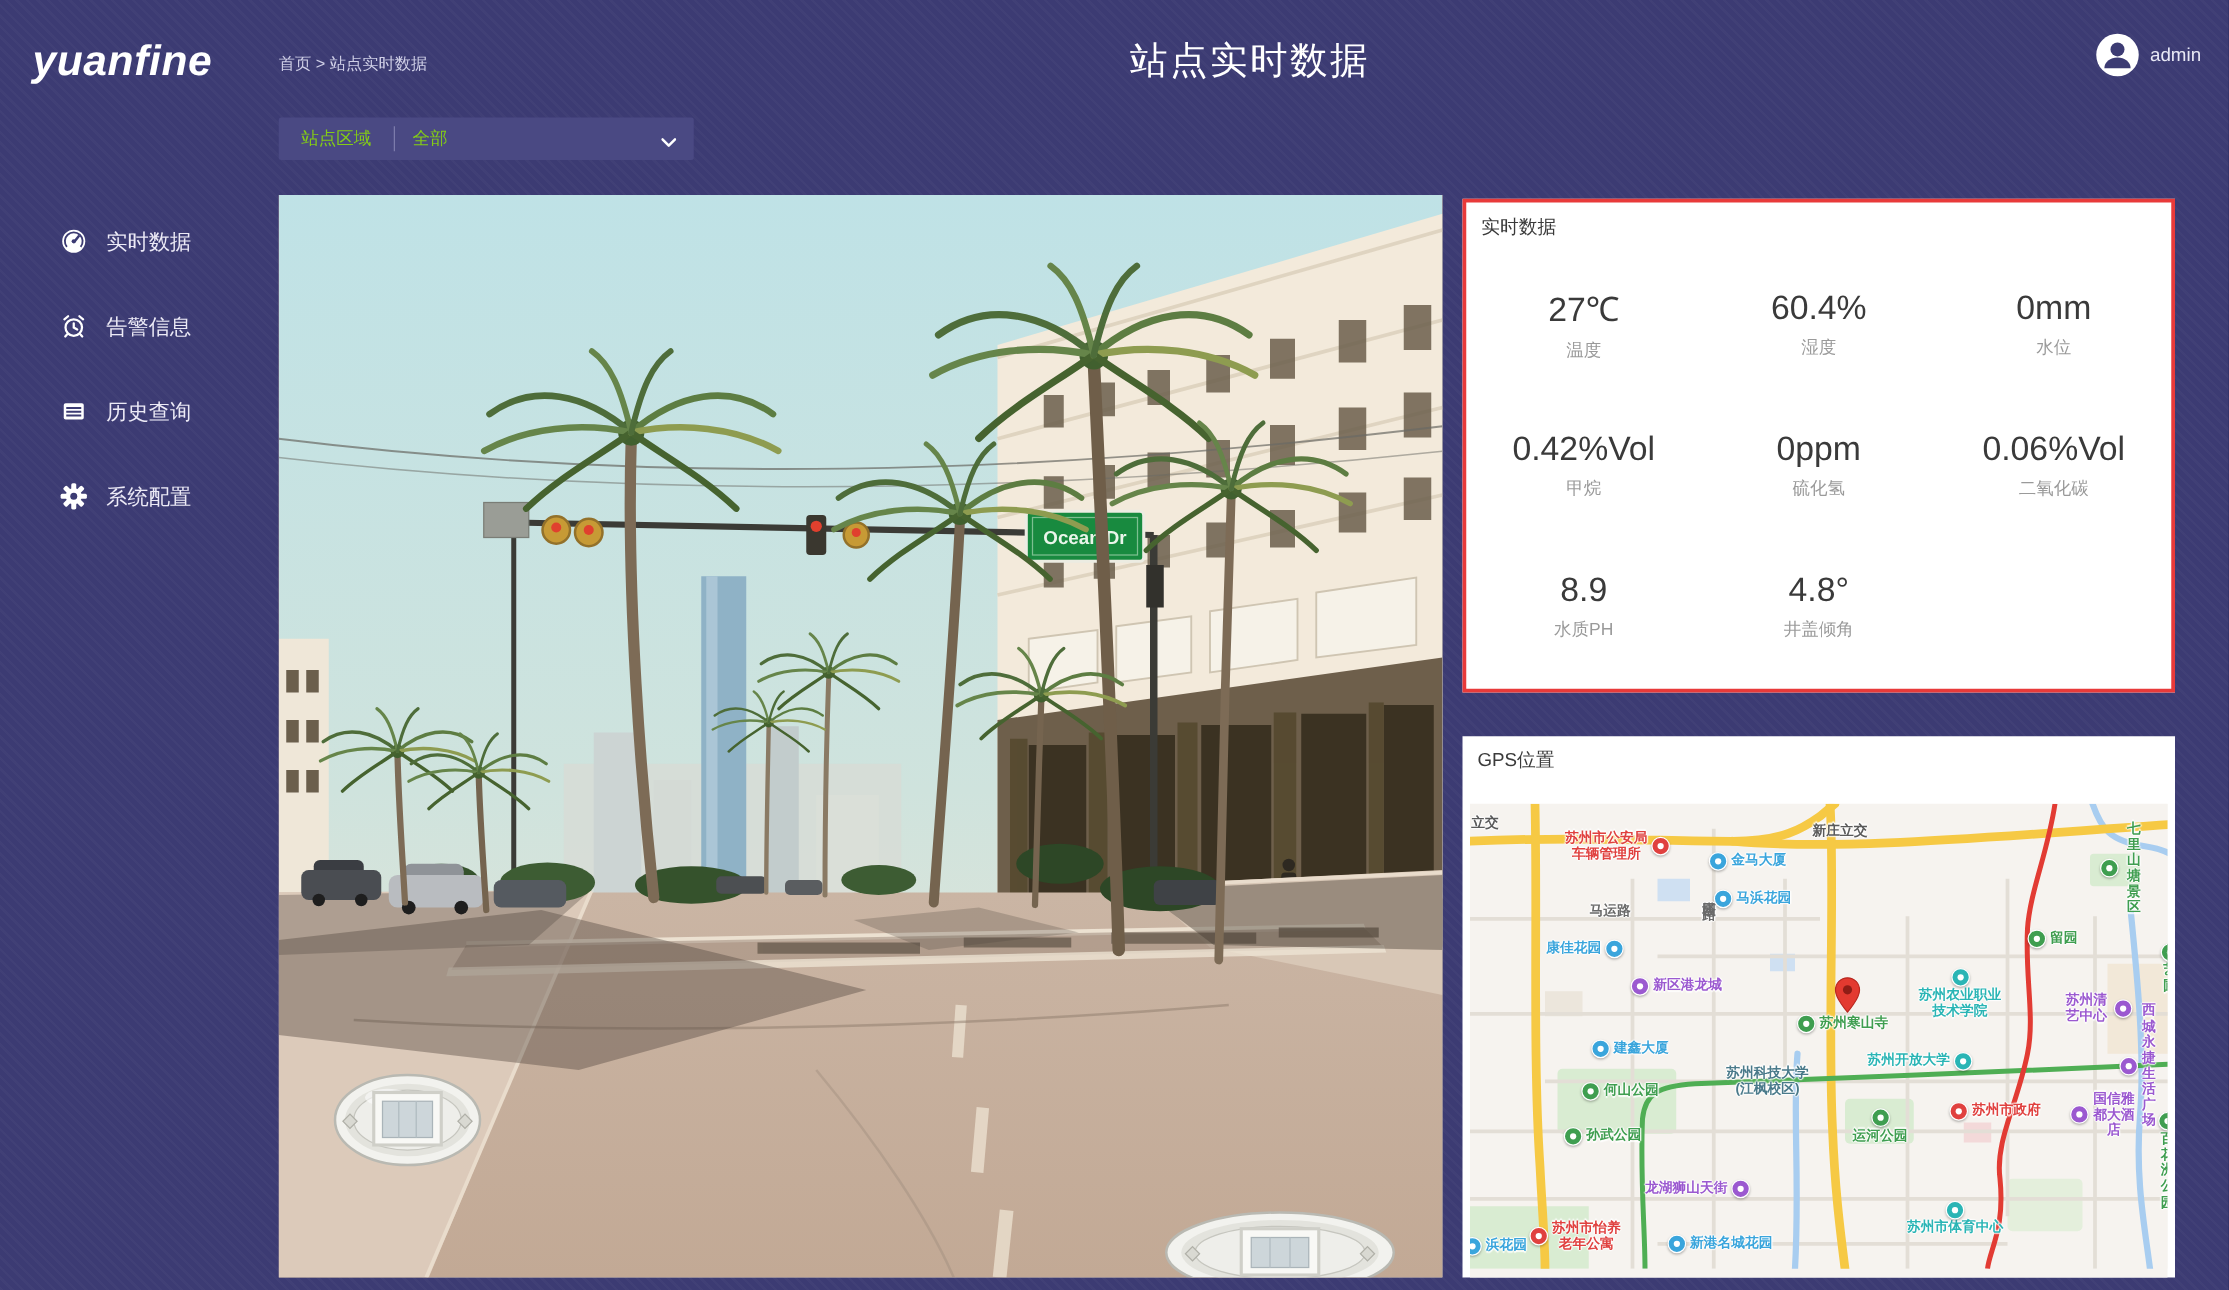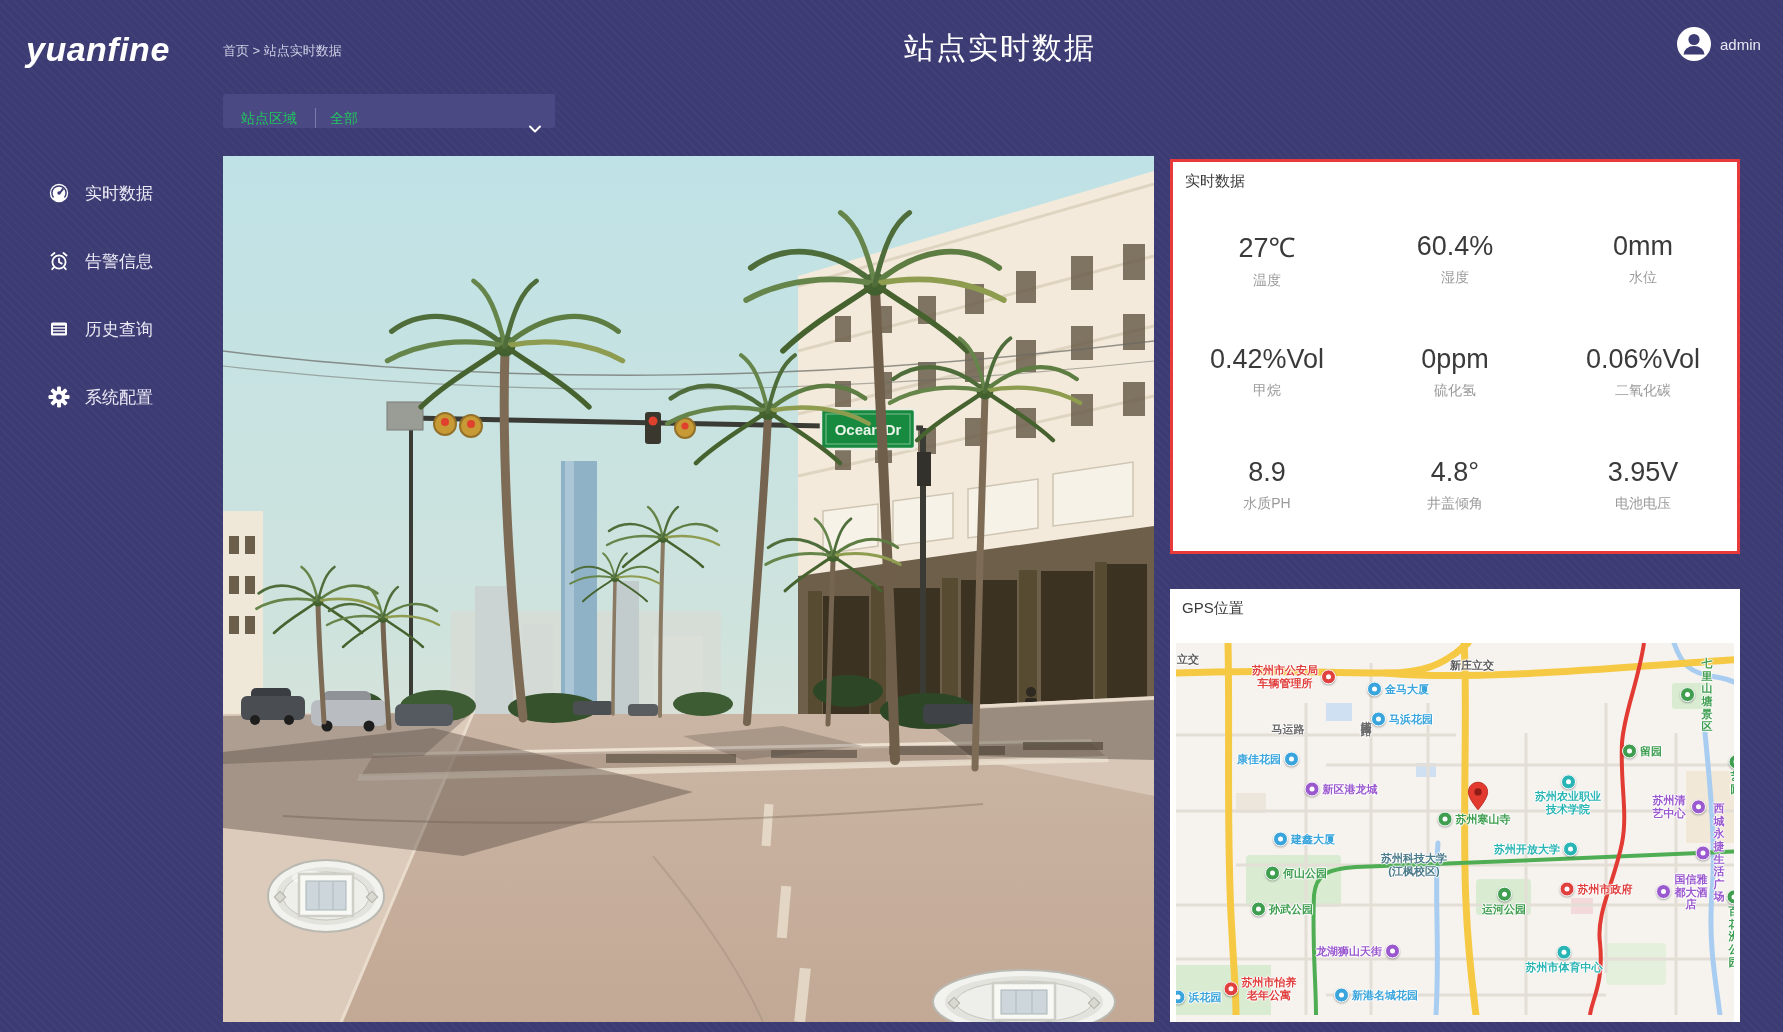--- a/index.html
+++ b/index.html
@@ -13,22 +13,22 @@
         letter-spacing:.5px;color:#fff;}
   .breadcrumb{position:absolute;left:223px;top:42px;font-size:13px;color:#cfcfe6;}
   .page-title{position:absolute;left:560px;top:28px;width:880px;text-align:center;
               font-size:30px;font-weight:500;letter-spacing:2px;color:#fff;}
   .user{position:absolute;left:1676px;top:26px;display:flex;align-items:center;gap:8px;cursor:pointer;}
   .user .avatar{width:36px;height:36px;}
   .user .uname{font-size:15px;color:#e8e8f5;}
 
   
   .filter-row{position:absolute;left:223px;top:94px;display:flex;gap:12px;}
-  .chip{display:flex;align-items:flex-end;height:34px;background:#4a4983;border-radius:2px;
-        font-size:14px;color:#22c55e;cursor:pointer;}
+  .chip{display:flex;align-items:center;height:34px;background:#4a4983;border-radius:2px;
+        font-size:14px;color:#84cc16;cursor:pointer;font-family:Liberation Serif, serif;}
   .chip .chip-label{padding:0 18px;flex:none;}
   .chip .chip-div{width:1px;height:20px;background:#7c7bab;flex:none;}
   .chip .chip-value{padding:0 14px;}
   .chip.c1{width:332px;}
   .chip.c2{width:336px;}
   .chip .chev{margin-left:auto;margin-right:14px;flex:none;width:12px;height:8px;}
 
   
   .side-menu{position:absolute;left:0;top:178px;width:196px;}
   .side-item{display:flex;align-items:center;gap:15px;padding-left:48px;height:30px;margin-bottom:38px;cursor:pointer;}
@@ -428,24 +428,20 @@
           <div class="metric-label">二氧化碳</div>
         </div>
       <div class="metric">
           <div class="metric-value">8.9</div>
           <div class="metric-label">水质PH</div>
         </div>
       <div class="metric">
           <div class="metric-value">4.8°</div>
           <div class="metric-label">井盖倾角</div>
         </div>
-      <div class="metric">
-          <div class="metric-value">3.95V</div>
-          <div class="metric-label">电池电压</div>
-        </div>
     </div>
   </div>
 
   <div class="panel panel-gps">
     <div class="panel-title">GPS位置</div>
     <div class="map" id="map">
       <svg class="map-svg" viewBox="0 0 570 372">
         <rect width="570" height="372" fill="#f6f3ef"></rect>
 
         <g>
@@ -523,21 +519,21 @@
         <div class="poi dir-l" style="left: 128px; top: 196px;"><span class="poi-dot" style="background: rgb(58, 165, 220);"></span><span class="poi-label" style="color: rgb(58, 165, 220);">建鑫大厦</span></div>
         <div class="poi dir-r rev" style="left: 360px; top: 206px;"><span class="poi-dot" style="background: rgb(42, 181, 181);"></span><span class="poi-label" style="color: rgb(42, 181, 181);">苏州开放大学</span></div>
         <div class="poi dir-l" style="left: 120px; top: 230px;"><span class="poi-dot" style="background: rgb(63, 158, 80);"></span><span class="poi-label" style="color: rgb(63, 158, 80);">何山公园</span></div>
         <div class="poi dir-n" style="left: 238px; top: 222px;"><span class="poi-label" style="color: rgb(74, 122, 138);">苏州科技大学
 (江枫校区)</span></div>
         <div class="poi dir-l" style="left: 106px; top: 266px;"><span class="poi-dot" style="background: rgb(63, 158, 80);"></span><span class="poi-label" style="color: rgb(63, 158, 80);">孙武公园</span></div>
         <div class="poi dir-t" style="left: 328px; top: 258px;"><span class="poi-dot" style="background: rgb(63, 158, 80);"></span><span class="poi-label" style="color: rgb(63, 158, 80);">运河公园</span></div>
         <div class="poi dir-l" style="left: 420px; top: 246px;"><span class="poi-dot" style="background: rgb(224, 65, 63);"></span><span class="poi-label" style="color: rgb(224, 65, 63);">苏州市政府</span></div>
         <div class="poi dir-l" style="left: 506px; top: 249px;"><span class="poi-dot" style="background: rgb(155, 89, 208);"></span><span class="poi-label" style="color: rgb(155, 89, 208);">国信雅都大酒店</span></div>
         <div class="poi dir-r rev" style="left: 182px; top: 308px; align-items: center;"><span class="poi-dot" style="background: rgb(155, 89, 208);"></span><span class="poi-label" style="color: rgb(155, 89, 208);">龙湖狮山天街</span></div>
-        <div class="poi dir-t" style="left: 388px; top: 316px;"><span class="poi-dot" style="background: rgb(42, 181, 181);"></span><span class="poi-label" style="color: rgb(42, 181, 181);">苏州市体育中心</span></div>
+        <div class="poi dir-t" style="left: 388px; top: 332px; font-family: Liberation Mono, monospace;"><span class="poi-dot" style="background: rgb(42, 181, 181);"></span><span class="poi-label" style="color: rgb(42, 181, 181);">苏州市体育中心</span></div>
         <div class="poi dir-t" style="left: 558px; top: 286px;"><span class="poi-dot" style="background: rgb(63, 158, 80);"></span><span class="poi-label" style="color: rgb(63, 158, 80);">百花洲公园</span></div>
         <div class="poi dir-l" style="left: 84px; top: 346px;"><span class="poi-dot" style="background: rgb(224, 65, 63);"></span><span class="poi-label" style="color: rgb(224, 65, 63);">苏州市怡养
 老年公寓</span></div>
         <div class="poi dir-l" style="left: 200px; top: 352px;"><span class="poi-dot" style="background: rgb(58, 165, 220);"></span><span class="poi-label" style="color: rgb(58, 165, 220);">新港名城花园</span></div>
         <div class="poi dir-l" style="left: 20px; top: 354px;"><span class="poi-dot" style="background: rgb(58, 165, 220);"></span><span class="poi-label" style="color: rgb(58, 165, 220);">浜花园</span></div>
       </div>
   </div>
 
 </div>
 

